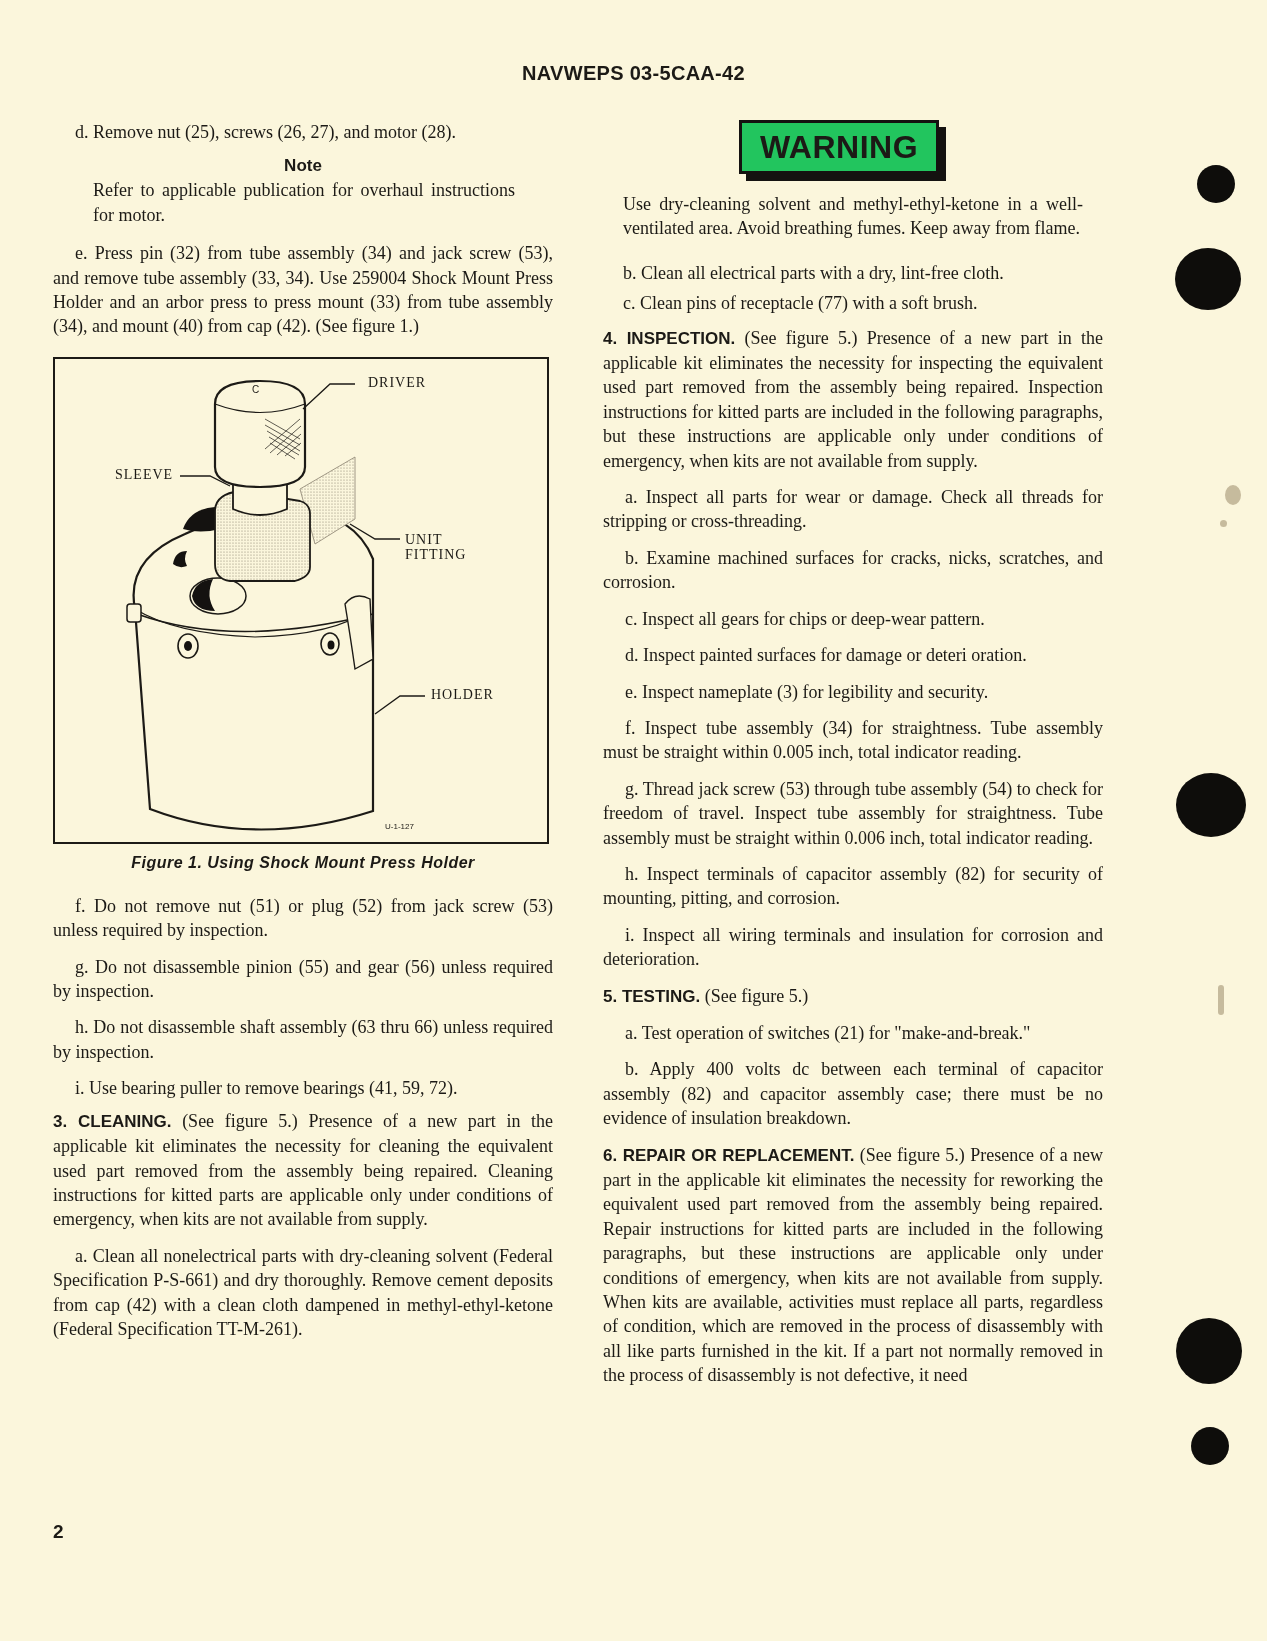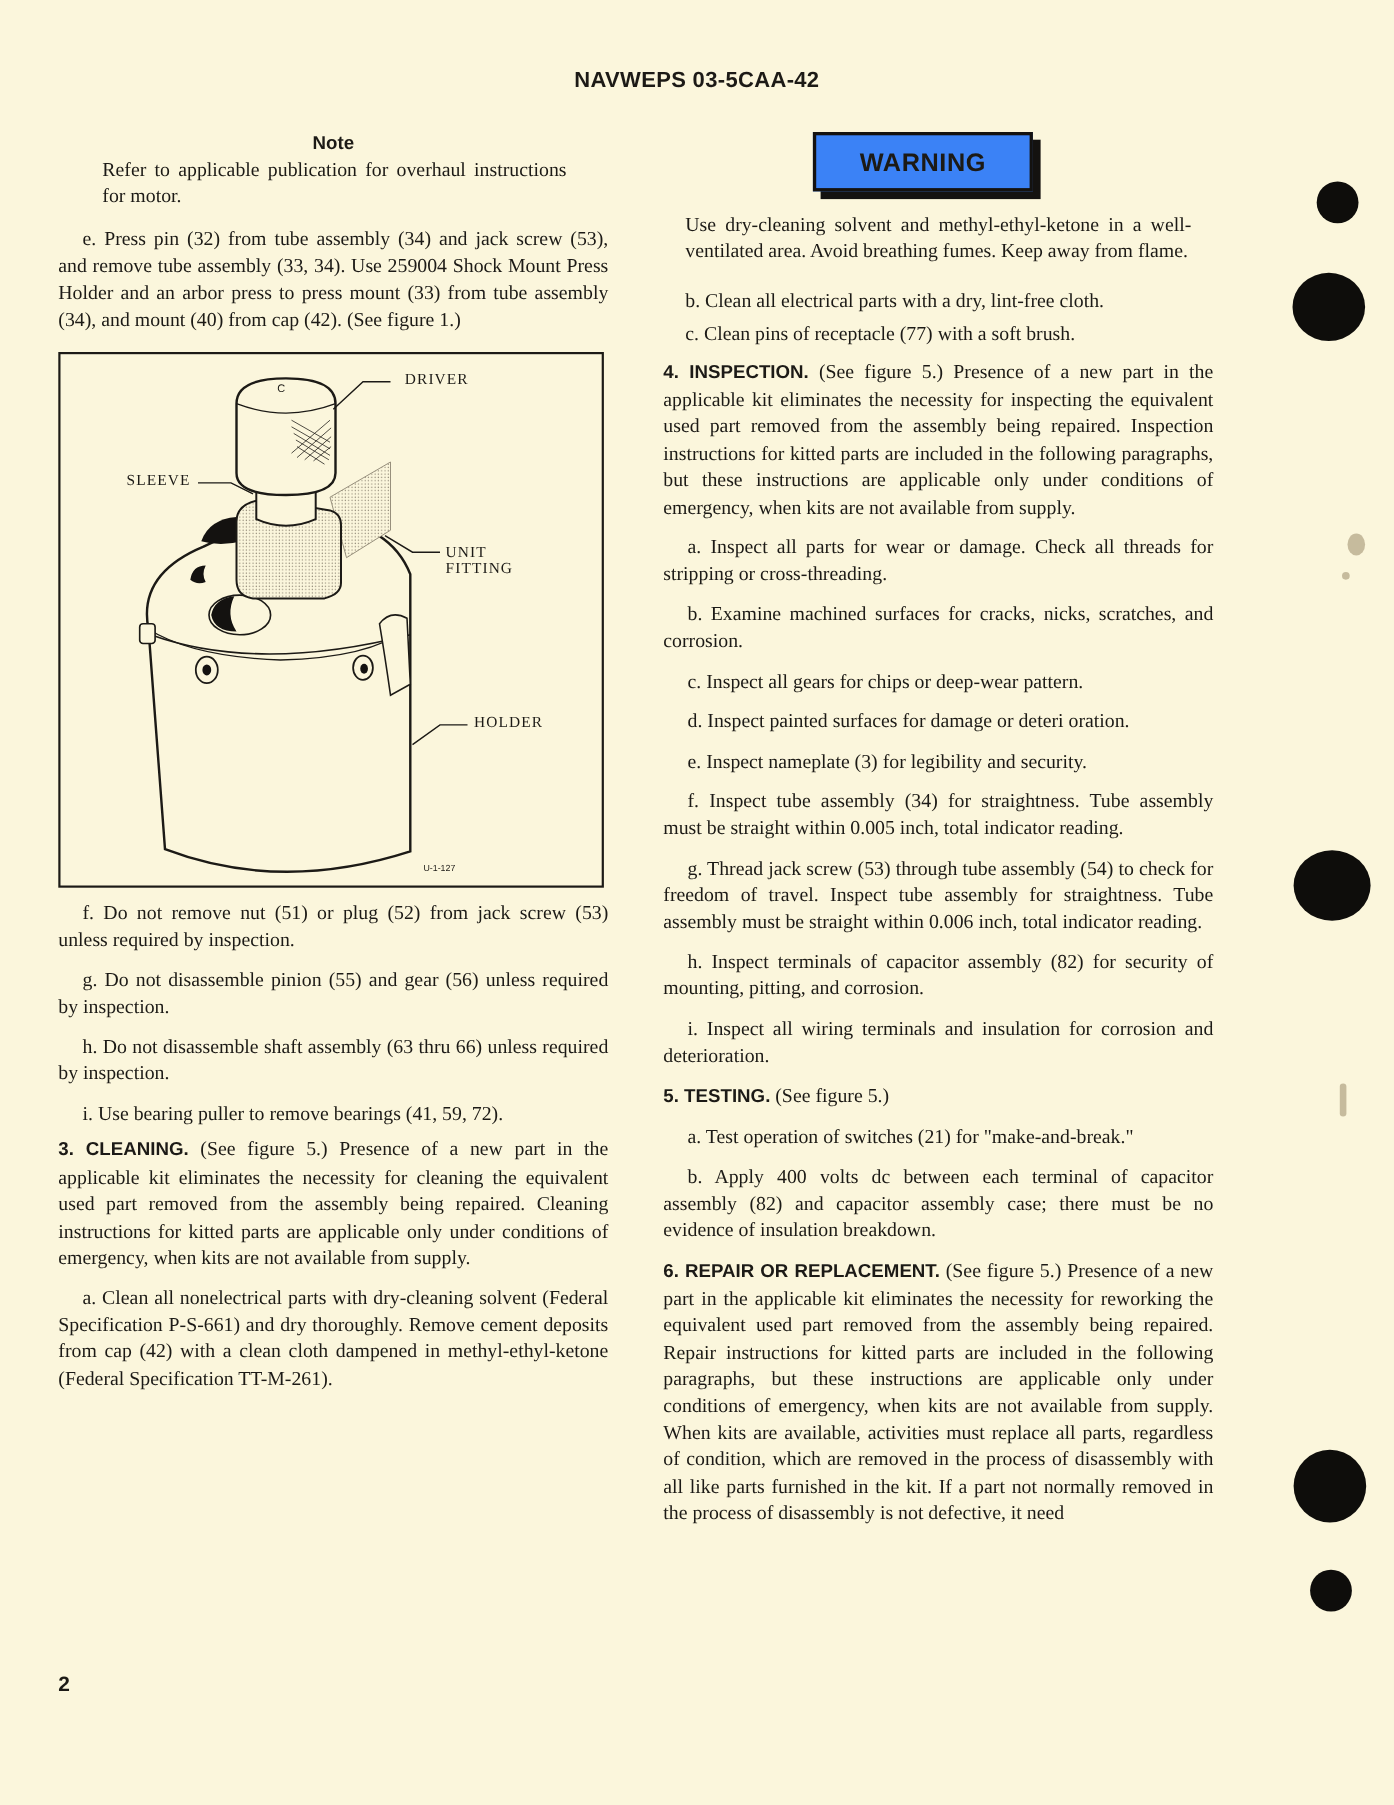--- a/index.html
+++ b/index.html
@@ -46,40 +46,41 @@
     text-align: center; font-family: "Liberation Sans", sans-serif;
     font-style: italic; font-weight: bold; font-size: 16px; letter-spacing: 0.5px;
     margin: 8px 0 22px 0;
   }
   .warning-box {
     position: relative; width: 212px; height: 62px; margin: 0 auto 10px auto;
     left: -8px;
   }
   .warning-inner {
     position: absolute; left: 0; top: 0; width: 200px; height: 54px;
-    border: 3px solid #141210; background: #3b82f6;
+    border: 3px solid #141210; background: #22c55e;
     display: flex; align-items: center; justify-content: center;
-    font-family: "Liberation Sans", sans-serif; font-weight: 900; font-size: 23px; letter-spacing: 0.5px;
+    font-family: "Liberation Sans", sans-serif; font-weight: 900; font-size: 32px; letter-spacing: 0.5px;
     box-sizing: border-box;
     box-shadow: 7px 7px 0 #141210;
   }
   .warning-body { padding-left: 20px; padding-right: 20px; text-align: justify; margin-bottom: 20px; }
   .page-num {
     position: absolute; left: 53px; top: 1521px;
     font-family: "Liberation Sans", sans-serif; font-weight: bold; font-size: 19px;
   }
   .hole { position: absolute; background: #0e0d0b; border-radius: 50%; }
   .stain { position: absolute; background: #9a8a6a; border-radius: 50%; opacity: 0.55; }
 </style>
 </head>
 <body>
 
 <div class="header">NAVWEPS 03-5CAA-42</div>
 
 <div class="col left">
+  <p class="indent">d. Remove nut (25), screws (26, 27), and motor (28).</p>
   <div class="note-title">Note</div>
   <p class="note-body">Refer to applicable publication for overhaul instructions for motor.</p>
   <p class="indent">e. Press pin (32) from tube assembly (34) and jack screw (53), and remove tube assembly (33, 34). Use 259004 Shock Mount Press Holder and an arbor press to press mount (33) from tube assembly (34), and mount (40) from cap (42). (See figure 1.)</p>
 
   <div class="figure">
     <svg width="492" height="483" viewBox="0 0 492 483" style="position:absolute;left:0;top:0;">
       <defs>
         <pattern id="dots" width="3" height="3" patternUnits="userSpaceOnUse">
           <rect width="3" height="3" fill="#fbf6dc"></rect>
           <circle cx="1" cy="1" r="0.6" fill="#8a8270"></circle>
@@ -131,20 +132,21 @@
       <path d="M 295 165 L 320 180 L 345 180" fill="none" stroke="#1c1a16" stroke-width="1.3"></path>
       <path d="M 320 355 L 345 337 L 370 337" fill="none" stroke="#1c1a16" stroke-width="1.3"></path>
     </svg>
     <div class="fig-label" style="left:313px;top:16px;">DRIVER</div>
     <div class="fig-label" style="left:60px;top:108px;">SLEEVE</div>
     <div class="fig-label" style="left:350px;top:173px;">UNIT</div>
     <div class="fig-label" style="left:350px;top:188px;">FITTING</div>
     <div class="fig-label" style="left:376px;top:328px;">HOLDER</div>
     <div class="fig-code" style="left:330px;top:463px;">U-1-127</div>
   </div>
+  <div class="caption">Figure 1.  Using Shock Mount Press Holder</div>
 
   <p class="indent">f. Do not remove nut (51) or plug (52) from jack screw (53) unless required by inspection.</p>
   <p class="indent">g. Do not disassemble pinion (55) and gear (56) unless required by inspection.</p>
   <p class="indent">h. Do not disassemble shaft assembly (63 thru 66) unless required by inspection.</p>
   <p class="indent" style="margin-bottom:8px;">i. Use bearing puller to remove bearings (41, 59, 72).</p>
   <p>
     <span class="sec-head">3. CLEANING.</span><span> (See figure 5.) Presence of a new part in the applicable kit eliminates the necessity for cleaning the equivalent used part removed from the assembly being repaired. Cleaning instructions for kitted parts are applicable only under conditions of emergency, when kits are not available from supply.</span>
   </p>
   <p class="indent">a. Clean all nonelectrical parts with dry-cleaning solvent (Federal Specification P-S-661) and dry thoroughly. Remove cement deposits from cap (42) with a clean cloth dampened in methyl-ethyl-ketone (Federal Specification TT-M-261).</p>
 </div>

